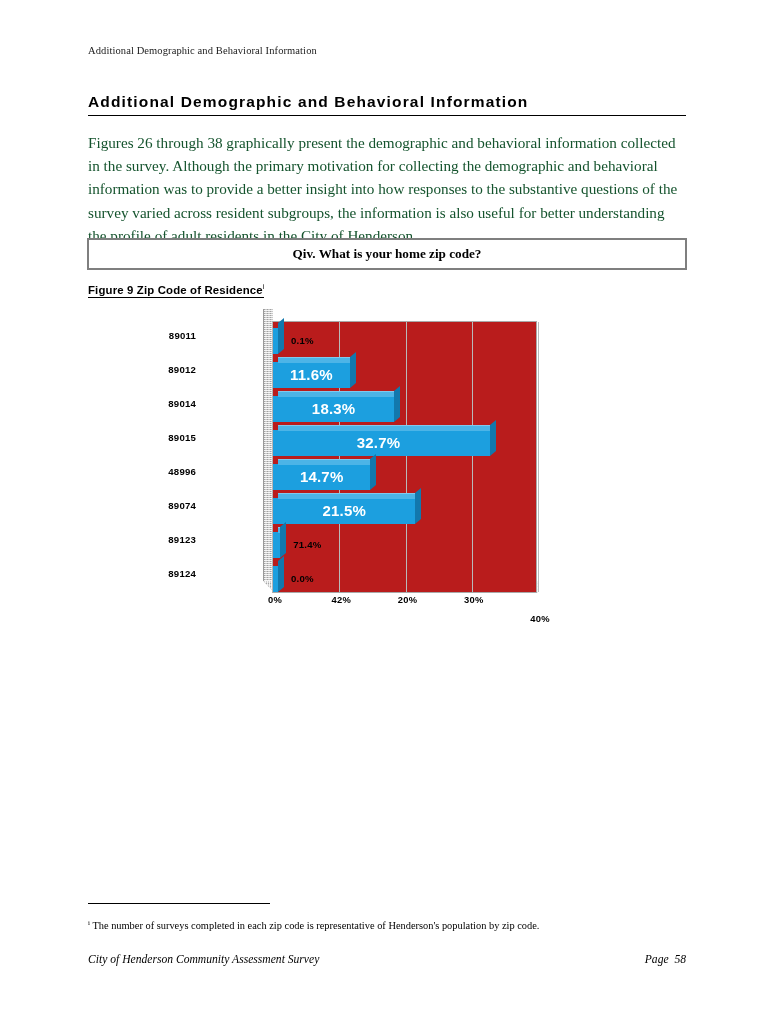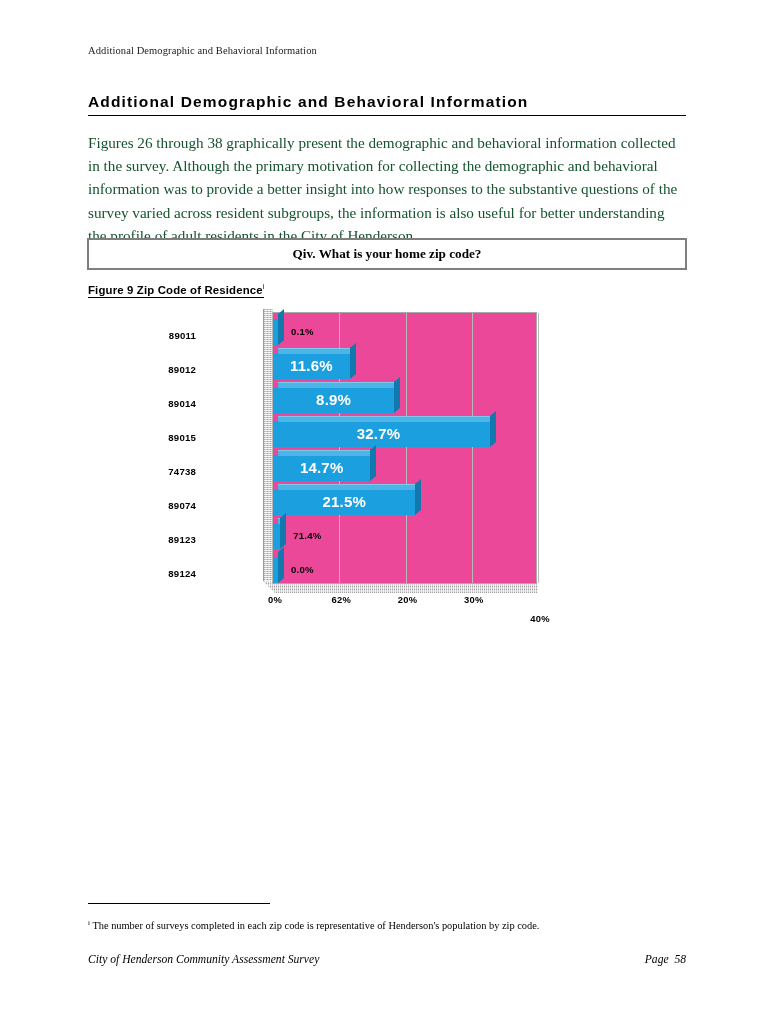--- a/index.html
+++ b/index.html
@@ -169,24 +169,24 @@
     background-image:
       repeating-linear-gradient(90deg, rgba(255,255,255,.8) 0 1px, rgba(0,0,0,0) 1px 2px),
       repeating-linear-gradient(0deg, rgba(125,125,125,.5) 0 1px, rgba(0,0,0,0) 1px 3px);
     clip-path: polygon(0 0, 275px 0, 275px 12px, 12px 12px);
   }
 
   
   .plot {
     position: absolute;
     left: 9px;
-    top: 3px;
+    top: 12px;
     width: 265px;
     height: 272px;
-    background: #ec4899;
+    background: #b91c1c;
     border: 1px solid #a9a9a9;
     border-left: 1px solid #b5b5b5;
     box-sizing: border-box;
     overflow: visible;
   }
   .gridline {
     position: absolute;
     top: 0;
     width: 1px;
     height: 100%;
@@ -327,21 +327,21 @@
   <div class="figure-caption">
     <span>Figure 9 Zip Code of Residence</span><sup>i</sup>
   </div>
 
   <div class="chart">
     <div class="cat-labels" id="cat-labels">
         <div class="cat-label" style="top: 24px;">89011</div>
         <div class="cat-label" style="top: 58px;">89012</div>
         <div class="cat-label" style="top: 92px;">89014</div>
         <div class="cat-label" style="top: 126px;">89015</div>
-        <div class="cat-label" style="top: 160px;">74738</div>
+        <div class="cat-label" style="top: 160px;">48996</div>
         <div class="cat-label" style="top: 194px;">89074</div>
         <div class="cat-label" style="top: 228px;">89123</div>
         <div class="cat-label" style="top: 262px;">89124</div>
       </div>
 
     <div class="plot-outer">
       <div class="wall-left"></div>
       <div class="floor"></div>
       <div class="plot" id="plot">
           <div class="gridline" style="left: 66.25px;"></div>
@@ -360,21 +360,21 @@
               <div class="bar-top" style="width: 76.85px;"></div>
               <div class="bar-side" style="left: 76.85px; width: 6px;"></div>
             </div>
             <div class="bar-value-in" style="width: 76.85px;">11.6%</div>
           </div>
           <div class="bar-row" style="top: 74px; width: 265px;">
             <div class="bar" style="width: 121.237px;">
               <div class="bar-top" style="width: 121.237px;"></div>
               <div class="bar-side" style="left: 121.237px; width: 6px;"></div>
             </div>
-            <div class="bar-value-in" style="width: 121.237px;">8.9%</div>
+            <div class="bar-value-in" style="width: 121.237px;">18.3%</div>
           </div>
           <div class="bar-row" style="top: 108px; width: 265px;">
             <div class="bar" style="width: 216.637px;">
               <div class="bar-top" style="width: 216.637px;"></div>
               <div class="bar-side" style="left: 216.637px; width: 6px;"></div>
             </div>
             <div class="bar-value-in" style="width: 211px;">32.7%</div>
           </div>
           <div class="bar-row" style="top: 142px; width: 265px; padding-left: 36px;">
             <div class="bar" style="width: 97.3875px;">
@@ -402,21 +402,21 @@
               <div class="bar-top" style="width: 5px;"></div>
               <div class="bar-side" style="left: 5px; width: 6px;"></div>
             </div>
             <div class="bar-value-out" style="left: 18px;">0.0%</div>
           </div>
         </div>
     </div>
 
     <div class="x-labels" id="x-labels">
         <div class="x-label" style="left: 12px;">0%</div>
-        <div class="x-label" style="left: 78.25px;">62%</div>
+        <div class="x-label" style="left: 78.25px;">42%</div>
         <div class="x-label" style="left: 144.5px;">20%</div>
         <div class="x-label" style="left: 210.75px;">30%</div>
         <div class="x-label" style="left: 277px; margin-top: 19px;">40%</div>
       </div>
   </div>
 
   <div class="footnote-rule"></div>
   <div class="footnote">
     <sup>i</sup> <span>The number of surveys completed in each zip code is representative of Henderson's population by zip code.</span>
   </div>

